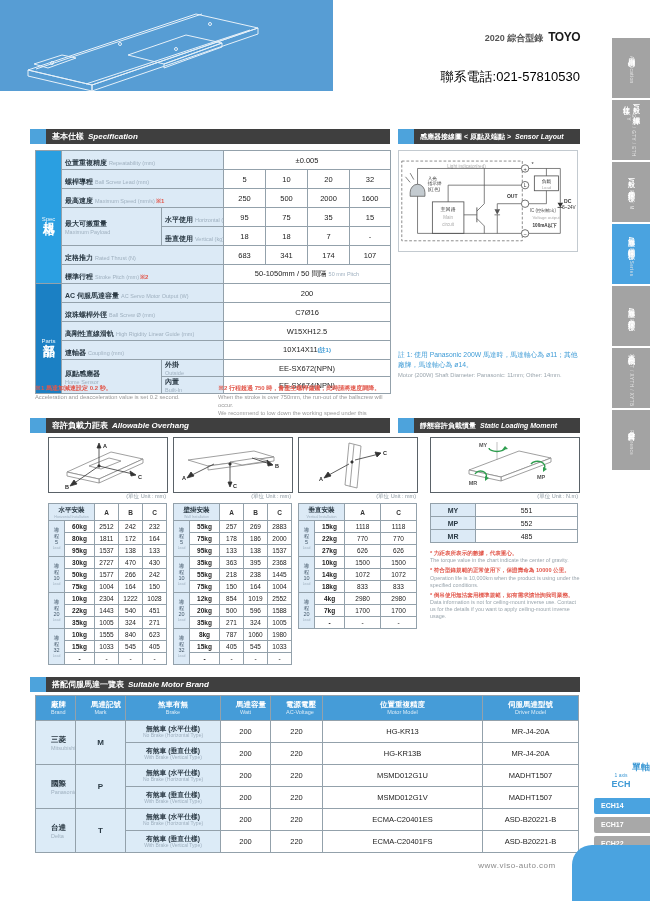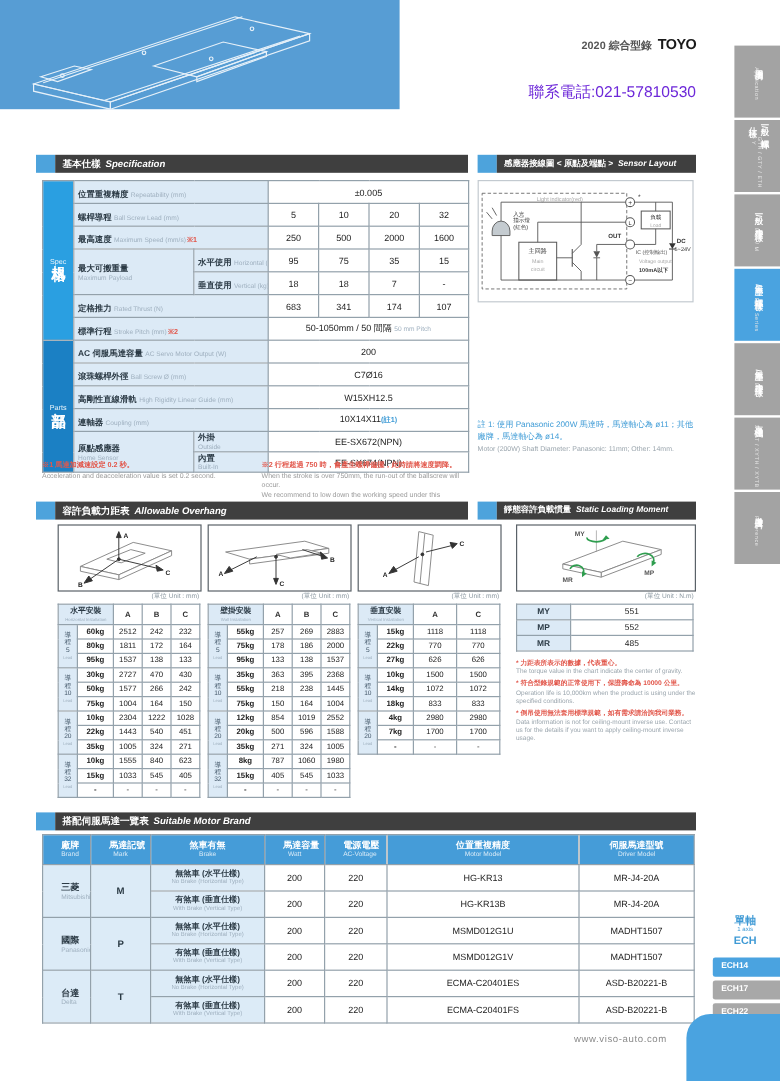--- a/index.html
+++ b/index.html
@@ -3,21 +3,21 @@
 <meta charset="utf-8">
 <style>
   html,body{margin:0;padding:0;}
   body{width:650px;height:901px;position:relative;background:#fff;font-family:"Liberation Sans",sans-serif;color:#333;overflow:hidden;}
   .abs{position:absolute;}
   
   .hero{left:0;top:0;width:333px;height:91px;background:#579dd4;}
   
   .cat-line{right:70px;top:30px;text-align:right;font-size:9px;font-weight:bold;color:#555;white-space:nowrap;}
   .cat-line .logo{font-size:12px;font-weight:bold;color:#1a1a1a;letter-spacing:-0.5px;margin-left:5px;}
-  .phone{right:70px;top:68px;font-size:13px;color:#6d28d9;white-space:nowrap;}
+  .phone{right:70px;top:68px;font-size:13px;color:#000000;white-space:nowrap;}
   
   .sidebar{right:0;top:38px;width:38px;}
   .stab{width:38px;height:60px;margin-bottom:2px;background:#a3a3a3;display:flex;align-items:center;justify-content:center;writing-mode:vertical-rl;text-orientation:mixed;}
   .stab.active{background:#4aa3e0;}
   .stab .zh{font-size:7px;font-weight:bold;color:#fff;letter-spacing:1px;}
   .stab .en{font-size:4.5px;color:#e6e6e6;letter-spacing:0.5px;margin-top:1px;}
   
   .sec{height:15px;display:flex;}
   .sec .sq{width:16px;background:#4da3dc;}
   .sec .bar{flex:1;background:#3f3f3f;color:#fff;font-size:8px;line-height:15px;padding-left:6px;white-space:nowrap;overflow:hidden;}
@@ -84,21 +84,21 @@
   .mb{background:#dcebf7;margin-left:48px;}
   .mbz{font-size:7.5px;font-weight:bold;color:#2b3a45;}
   .mbe{font-size:5.5px;color:#9fb0bf;}
   .mm{background:#dcebf7;font-size:8px;font-weight:bold;color:#2b3a45;}
   .mk{background:#dcebf7;}
   .mkz{font-size:6.8px;font-weight:bold;color:#2b3a45;line-height:1.2;}
   .mke{font-size:5px;color:#9fb0bf;line-height:1.1;}
   .mv{background:#fff;font-size:7.5px;color:#222;}
   
   .series{left:592px;top:763px;width:58px;text-align:center;color:#3f9ad5;line-height:1.1;}
-  .series .a1{font-size:9px;font-weight:bold;display:block;}
+  .series .a1{font-size:9px;font-weight:bold;display:block;text-align:right;}
   .series .a2{font-size:5px;display:block;}
   .series .a3{font-size:9px;font-weight:bold;display:block;margin-top:2px;}
   .etab{left:594px;width:56px;height:16px;border-radius:2px 0 0 2px;color:#fff;font-size:7px;font-weight:bold;line-height:16px;padding-left:7px;box-sizing:border-box;}
   .etab.on{background:#4aa3e0;}
   .etab.off{background:#a8a8a8;}
   .footer{left:437px;top:861px;width:160px;text-align:center;font-size:8px;color:#8a8a8a;letter-spacing:0.5px;}
   .blob{right:0;bottom:0;width:78px;height:56px;background:#4aa3e0;border-top-left-radius:20px;}
   svg text{font-family:"Liberation Sans",sans-serif;}
 </style>
 </head>

